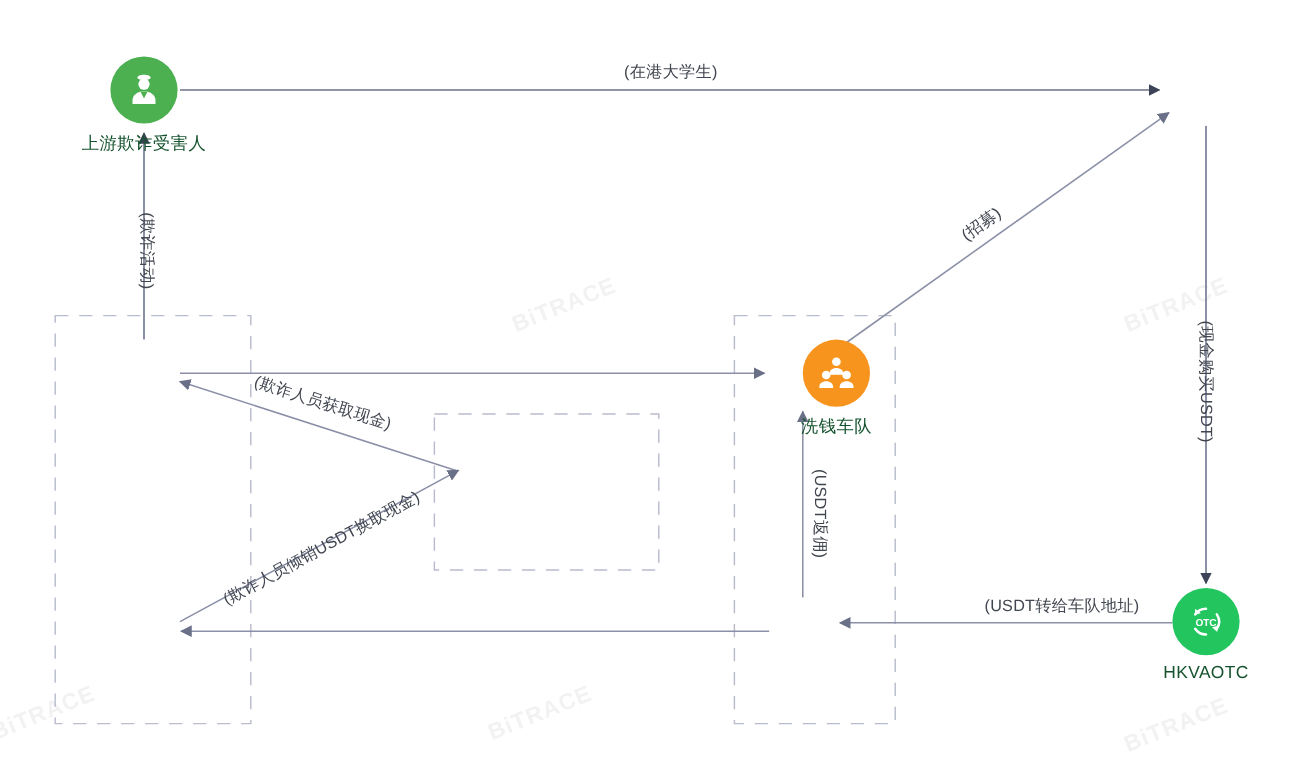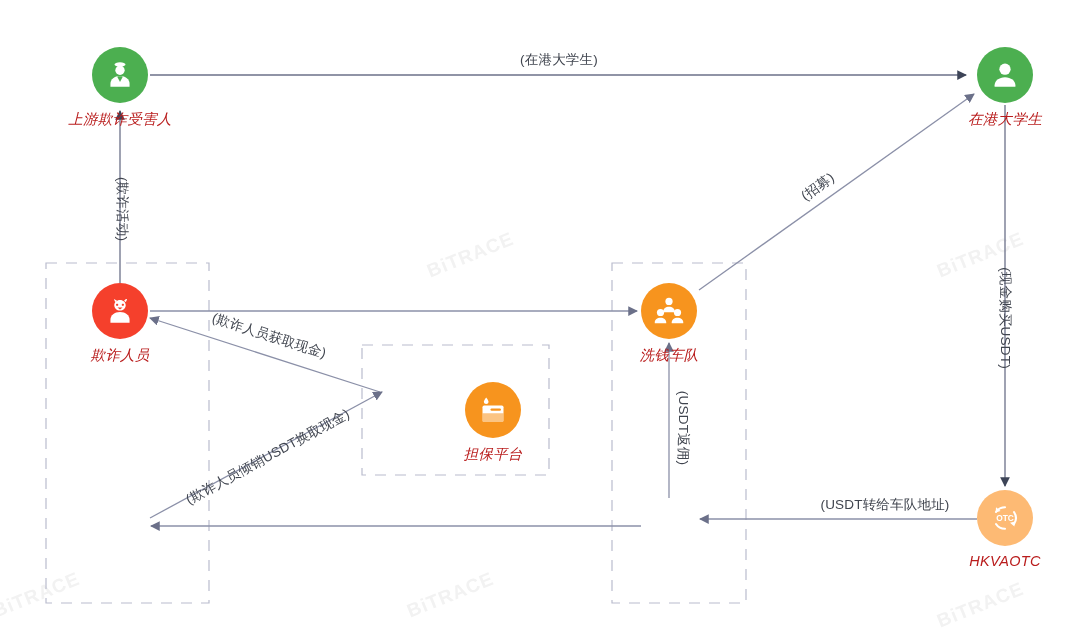--- a/index.html
+++ b/index.html
@@ -45,24 +45,23 @@
     border-radius: 50%;
     margin: 0 auto;
     display: flex;
     align-items: center;
     justify-content: center;
   }
   .node .bubble svg { display: block; }
   .node .nlabel {
     margin-top: 7px;
     font-size: 14.5px;
-    color: #b91c1c;
+    color: #14532d;
     white-space: nowrap;
     letter-spacing: .3px;
-    font-style: italic;
   }
   .edge-label {
     position: absolute;
     font-size: 13.5px;
     color: #40454f;
     white-space: nowrap;
     letter-spacing: .2px;
     transform-origin: center center;
   }
 </style>
@@ -123,73 +122,42 @@
       <svg width="34" height="34" viewBox="0 0 32 32">
         <path d="M16 4c-3 0-5.2 1-5.2 2.2 0 1.2 2.2 2 5.2 2s5.2-.8 5.2-2C21.2 5 19 4 16 4z" fill="#ffffff"></path>
         <circle cx="16" cy="11.5" r="4.4" fill="#ffffff"></circle>
         <path d="M16 17c-5.2 0-9 3.2-9 7.2V27h18v-2.8c0-4-3.8-7.2-9-7.2z" fill="#ffffff"></path>
         <path d="M13.4 17.6 16 22.6l2.6-5c-.8-.3-1.7-.4-2.6-.4s-1.8.1-2.6.4z" fill="#4caf50"></path>
       </svg>
     </div>
     <div class="nlabel">上游欺诈受害人</div>
   </div>
 
-  <div class="node" style="left:1005px; top:47px;">
-    <div class="bubble" style="background:#4caf50;">
-      <svg width="34" height="34" viewBox="0 0 32 32">
-        <circle cx="16" cy="10.5" r="5.3" fill="#ffffff"></circle>
-        <path d="M16 18c-5.6 0-9.8 3.4-9.8 7.6V27h19.6v-1.4C25.8 21.4 21.6 18 16 18z" fill="#ffffff"></path>
-      </svg>
-    </div>
-    <div class="nlabel">在港大学生</div>
-  </div>
-
-  <div class="node" style="left:120px; top:283px;">
-    <div class="bubble" style="background:#f5402c;">
-      <svg width="34" height="34" viewBox="0 0 32 32">
-        <path d="M10.4 4.6c.3 1.8 1.2 3 1.2 3l1.6-1.3zM21.6 4.6 19.8 6.3l1.6 1.3s.9-1.2 1.2-3z" fill="#ffffff"></path>
-        <path d="M16 5.6c-3 0-5.4 2.2-5.4 5s2.4 5 5.4 5 5.4-2.2 5.4-5-2.4-5-5.4-5z" fill="#ffffff"></path>
-        <path d="M13.3 9.2c.6 0 1.1.5 1.1 1s-.5 1-1.1 1-1.1-.5-1.1-1 .5-1 1.1-1zm5.4 0c.6 0 1.1.5 1.1 1s-.5 1-1.1 1-1.1-.5-1.1-1 .5-1 1.1-1zM13.6 12.7h4.8L16 14.6z" fill="#f5402c"></path>
-        <path d="M16 17c-5.2 0-9 3.2-9 7.2V27h18v-2.8c0-4-3.8-7.2-9-7.2z" fill="#ffffff"></path>
-      </svg>
-    </div>
-    <div class="nlabel">欺诈人员</div>
-  </div>
 
 
-  <div class="node" style="left:493px; top:382px;">
-    <div class="bubble" style="background:#f7941e;">
-      <svg width="32" height="32" viewBox="0 0 32 32">
-        <path d="M9.2 3.5c-1.4 1.8-2.3 3.2-2.3 4.3 0 1.3 1 2.3 2.3 2.3s2.3-1 2.3-2.3c0-1.1-.9-2.5-2.3-4.3z" fill="#ffffff"></path>
-        <rect x="5.5" y="11.6" width="21" height="16.4" rx="1.6" fill="#ffffff"></rect>
-        <path d="M5.5 19.2h21v7.2a1.6 1.6 0 0 1-1.6 1.6H7.1a1.6 1.6 0 0 1-1.6-1.6z" fill="#f7941e" opacity=".55"></path>
-        <rect x="13.5" y="14.4" width="10.5" height="2.4" rx="1.2" fill="#f7941e"></rect>
-      </svg>
-    </div>
-    <div class="nlabel">担保平台</div>
-  </div>
 
-  <div class="node" style="left:669px; top:283px;">
+
+  <div class="node" style="left:697px; top:283px;">
     <div class="bubble" style="background:#f7941e;">
       <svg width="34" height="34" viewBox="0 0 32 32">
         <circle cx="16" cy="7" r="3.4" fill="#ffffff"></circle>
         <path d="M16 12c-3.1 0-5.4 1.9-5.4 4.1v1.1h10.8v-1.1c0-2.2-2.3-4.1-5.4-4.1z" fill="#ffffff"></path>
         <circle cx="8" cy="17.4" r="3.4" fill="#ffffff"></circle>
         <path d="M8 22.4c-3.1 0-5.4 1.9-5.4 4.1v1.1h10.8v-1.1c0-2.2-2.3-4.1-5.4-4.1z" fill="#ffffff"></path>
         <circle cx="24" cy="17.4" r="3.4" fill="#ffffff"></circle>
         <path d="M24 22.4c-3.1 0-5.4 1.9-5.4 4.1v1.1h10.8v-1.1c0-2.2-2.3-4.1-5.4-4.1z" fill="#ffffff"></path>
       </svg>
     </div>
     <div class="nlabel">洗钱车队</div>
   </div>
 
 
 
   <div class="node" style="left:1005px; top:490px;">
-    <div class="bubble" style="background:#fdba74;">
+    <div class="bubble" style="background:#22c55e;">
       <svg width="36" height="36" viewBox="0 0 36 36">
         <path d="M18 7.2a10.8 10.8 0 0 0-9 4.8" fill="none" stroke="#ffffff" stroke-width="2.1" stroke-linecap="round"></path>
         <path d="M27 12a10.8 10.8 0 0 1 0 12" fill="none" stroke="#ffffff" stroke-width="2.1" stroke-linecap="round"></path>
         <path d="M18 28.8a10.8 10.8 0 0 1-9-4.8" fill="none" stroke="#ffffff" stroke-width="2.1" stroke-linecap="round"></path>
         <path d="M9 7.2 8.6 12.4 13.6 11z" fill="#ffffff"></path>
         <path d="M27.4 26.6 28 21.4 23 22.8z" fill="#ffffff"></path>
         <text x="18" y="21.4" text-anchor="middle" font-family="Liberation Sans, sans-serif" font-size="8.4" font-weight="700" fill="#ffffff">OTC</text>
       </svg>
     </div>
     <div class="nlabel">HKVAOTC</div>

